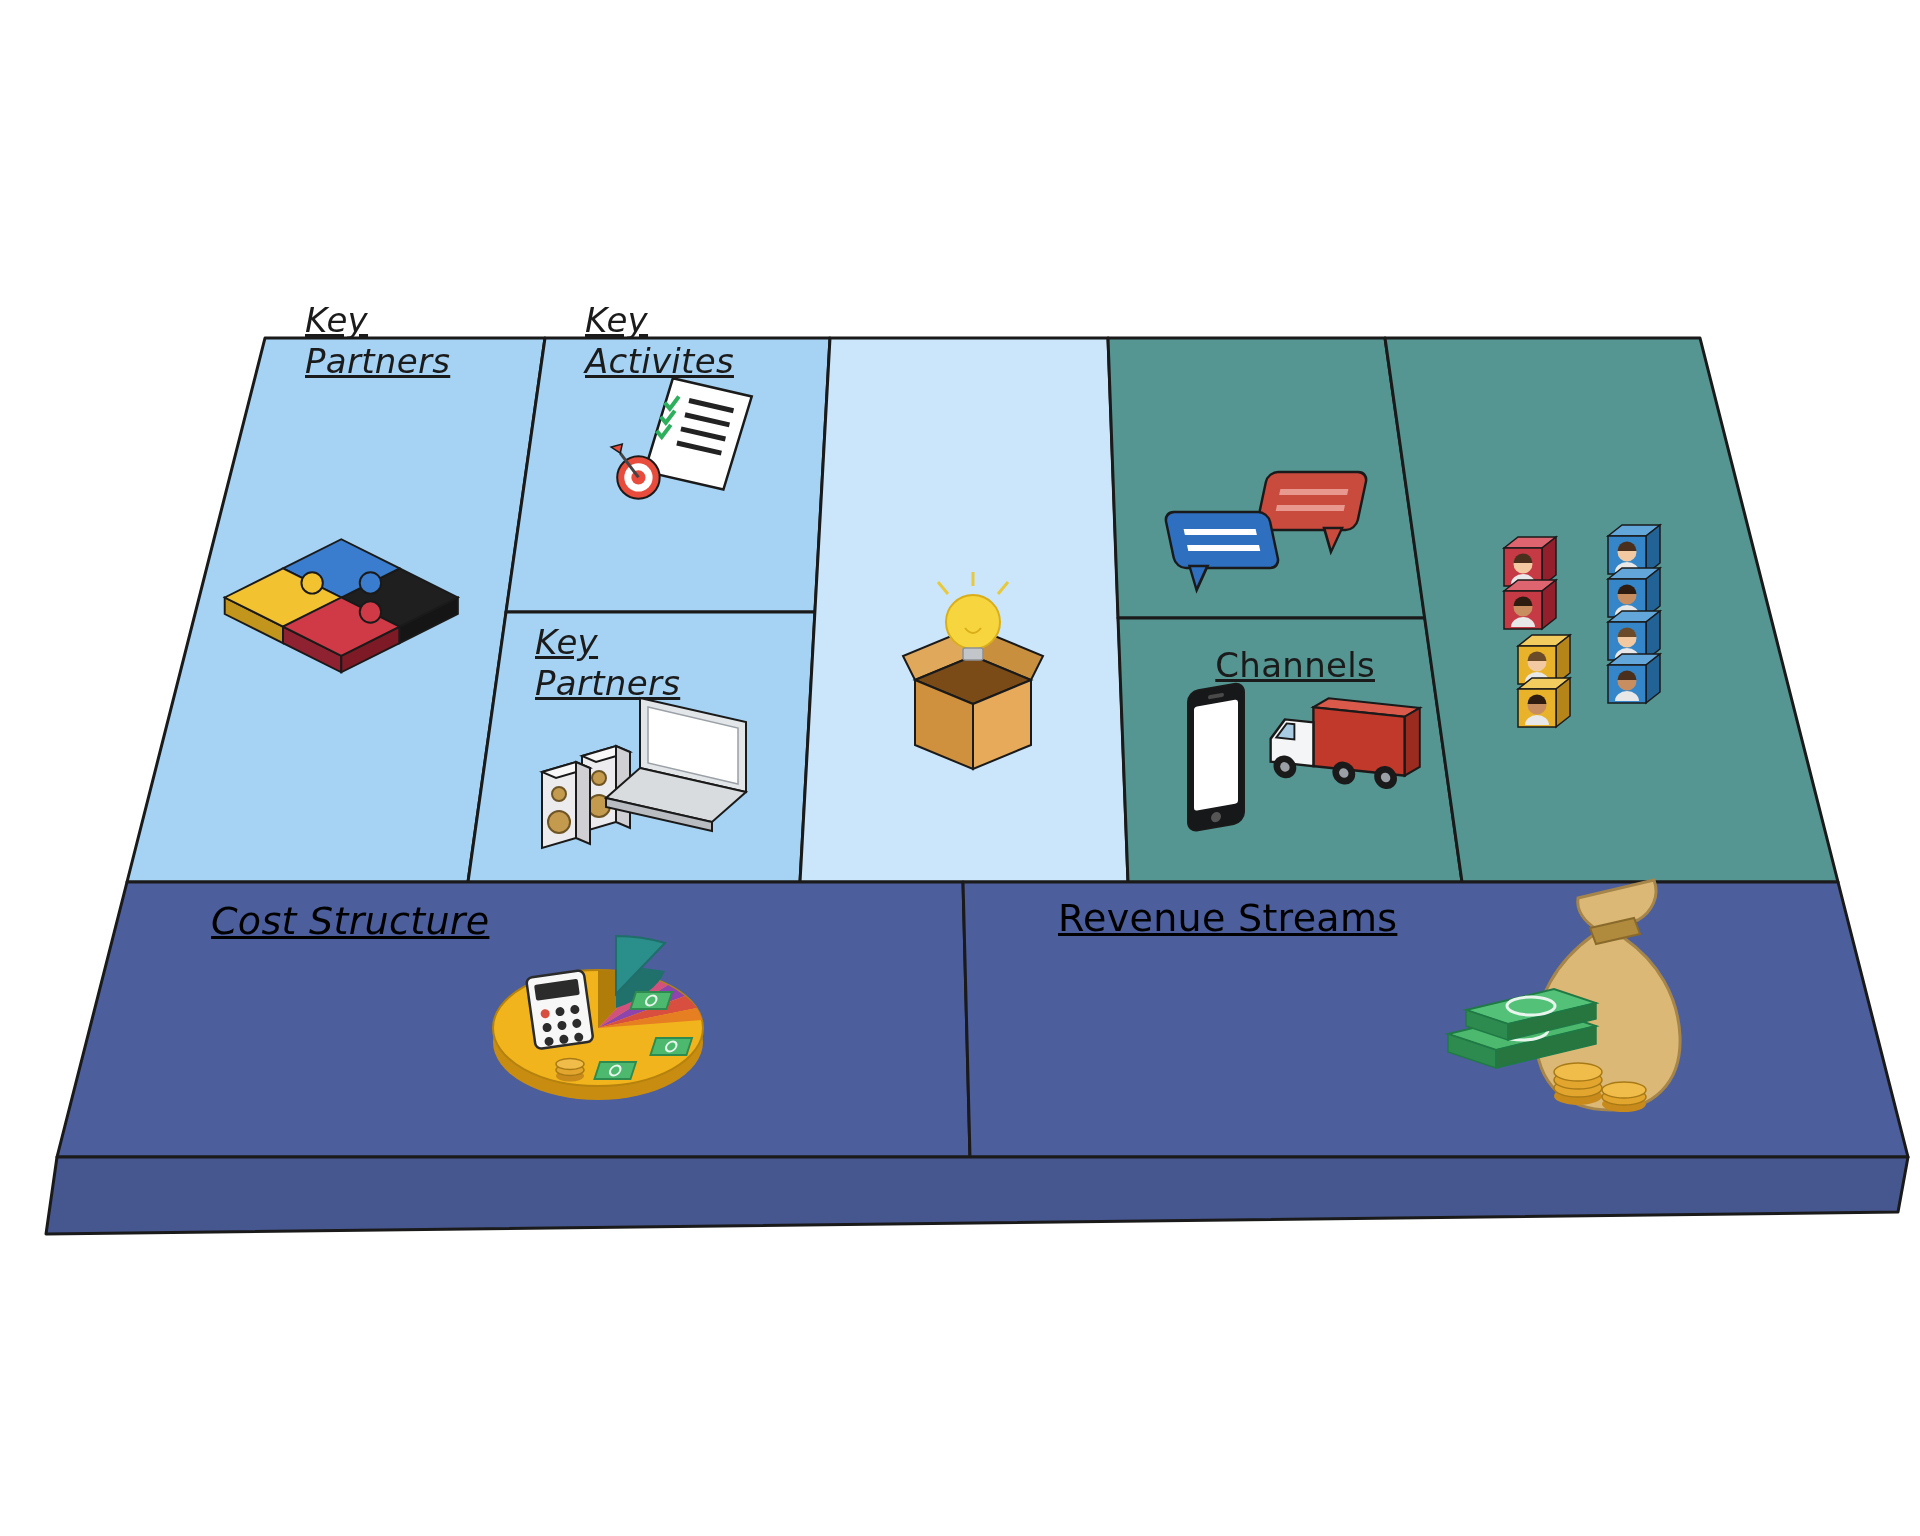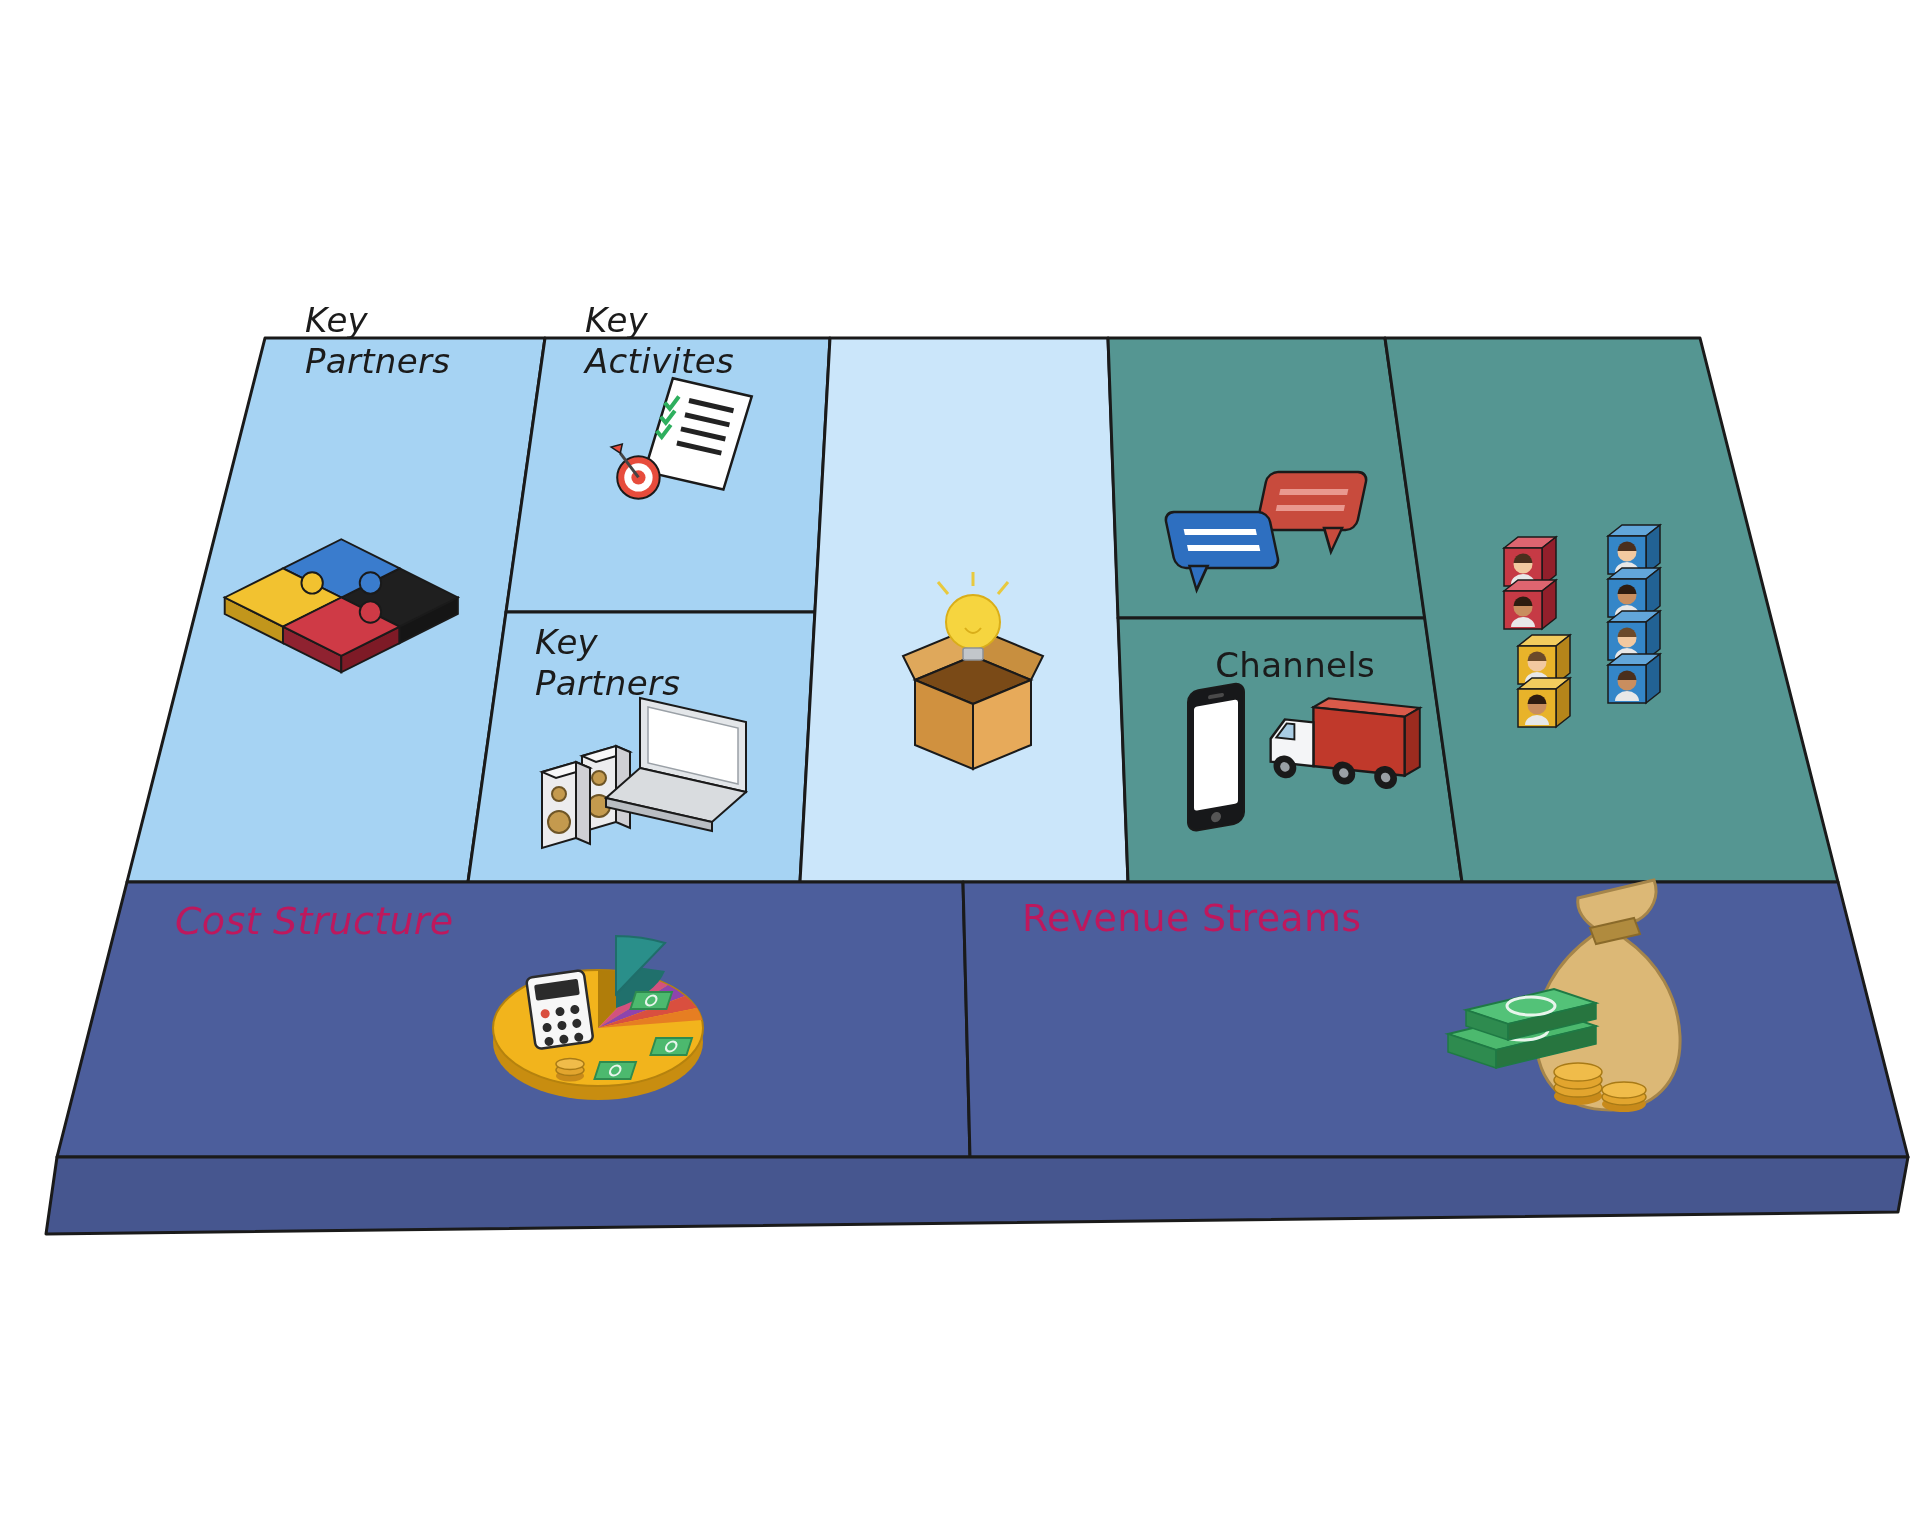--- a/index.html
+++ b/index.html
@@ -1,23 +1,23 @@
 <!DOCTYPE html>
 <html><head>
 <meta charset="utf-8">
 <style>
   * { margin:0; padding:0; box-sizing:border-box; }
   html, body { width:1920px; height:1536px; background:#ffffff; }
   body { font-family:"DejaVu Sans","Liberation Sans",sans-serif; overflow:hidden; }
   .stage { position:relative; width:1920px; height:1536px; background:#ffffff; overflow:hidden; }
   .board-svg { position:absolute; left:0; top:0; width:1920px; height:1536px; }
   .board-svg polygon { stroke:#1a1a1a; stroke-width:3; stroke-linejoin:round; }
-  .label { position:absolute; color:#1b1b1b; font-size:34px; line-height:1.22; letter-spacing:.3px; }
+  .label { position:absolute; color:#1b1b1b; font-size:34px; line-height:1.22; letter-spacing:.3px;text-decoration:underline; }
   .label.em { font-style:italic; }
-  .label.light { color:#be185d; }
+  .label.light { color:#000000;margin-left:36px; }
   .label.big { font-size:38px; }
   .icon { position:absolute; overflow:visible; }
 </style>
 </head>
 <body>
 
 <div class="stage">
 
   <svg class="board-svg" viewBox="0 0 1920 1536">
     <polygon points="265,338 545,338 468,882 127,882" fill="#a6d3f3"></polygon>

